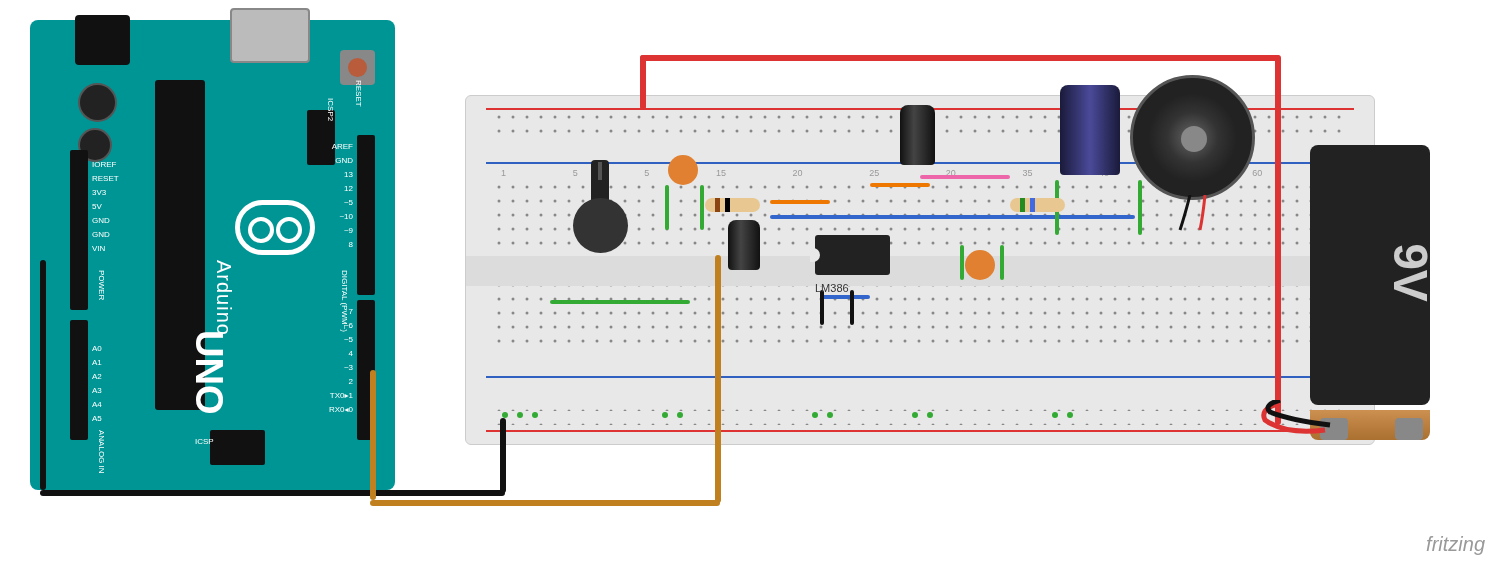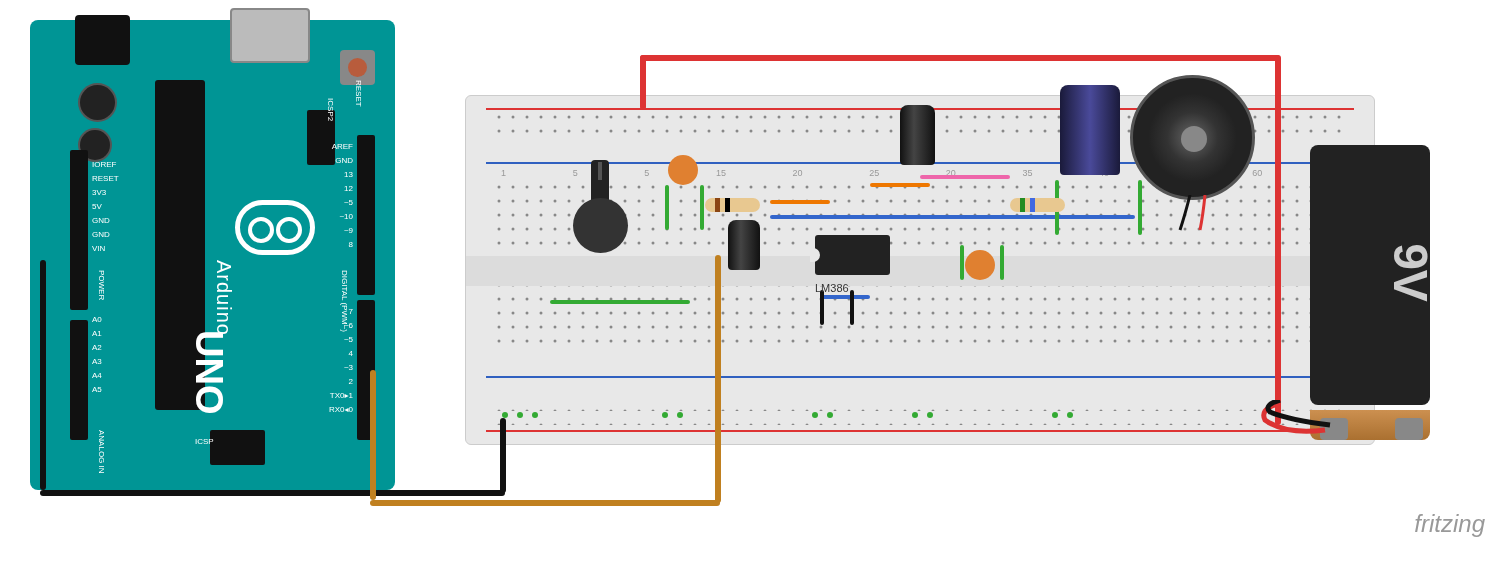--- a/index.html
+++ b/index.html
@@ -92,21 +92,21 @@
 
 .w-green{background:#3a3}
 .w-blue{background:#36c}
 .w-orange-s{background:#e70}
 .w-pink{background:#e6a}
 .w-black-s{background:#111}
 
 .jumper{position:absolute;height:4px;border-radius:2px}
 .jv{width:4px}
 
-.credit{position:absolute;right:15px;bottom:24px;font-size:24px;color:#999;font-style:italic}
+.credit{position:absolute;right:15px;bottom:6px;font-size:20px;color:#999;font-style:italic}
 </style>
 </head>
 <body>
 
 <div class="canvas">
 
   <div class="arduino">
     <div class="arduino-usb"></div>
     <div class="arduino-power"></div>
     <div class="arduino-reset"></div>
@@ -121,21 +121,21 @@
     <div class="pin-header ph-icsp2"></div>
     <div class="pin-lbl" style="left:62px;top:138px">
       <div>IOREF</div>
       <div>RESET</div>
       <div>3V3</div>
       <div>5V</div>
       <div>GND</div>
       <div>GND</div>
       <div>VIN</div>
     </div>
-    <div class="pin-lbl" style="left:62px;top:293px">
+    <div class="pin-lbl" style="left:62px;top:322px">
       <div>A0</div>
       <div>A1</div>
       <div>A2</div>
       <div>A3</div>
       <div>A4</div>
       <div>A5</div>
     </div>
     <div class="pin-lbl" style="right:42px;top:120px;text-align:right">
       <div>AREF</div>
       <div>GND</div>

